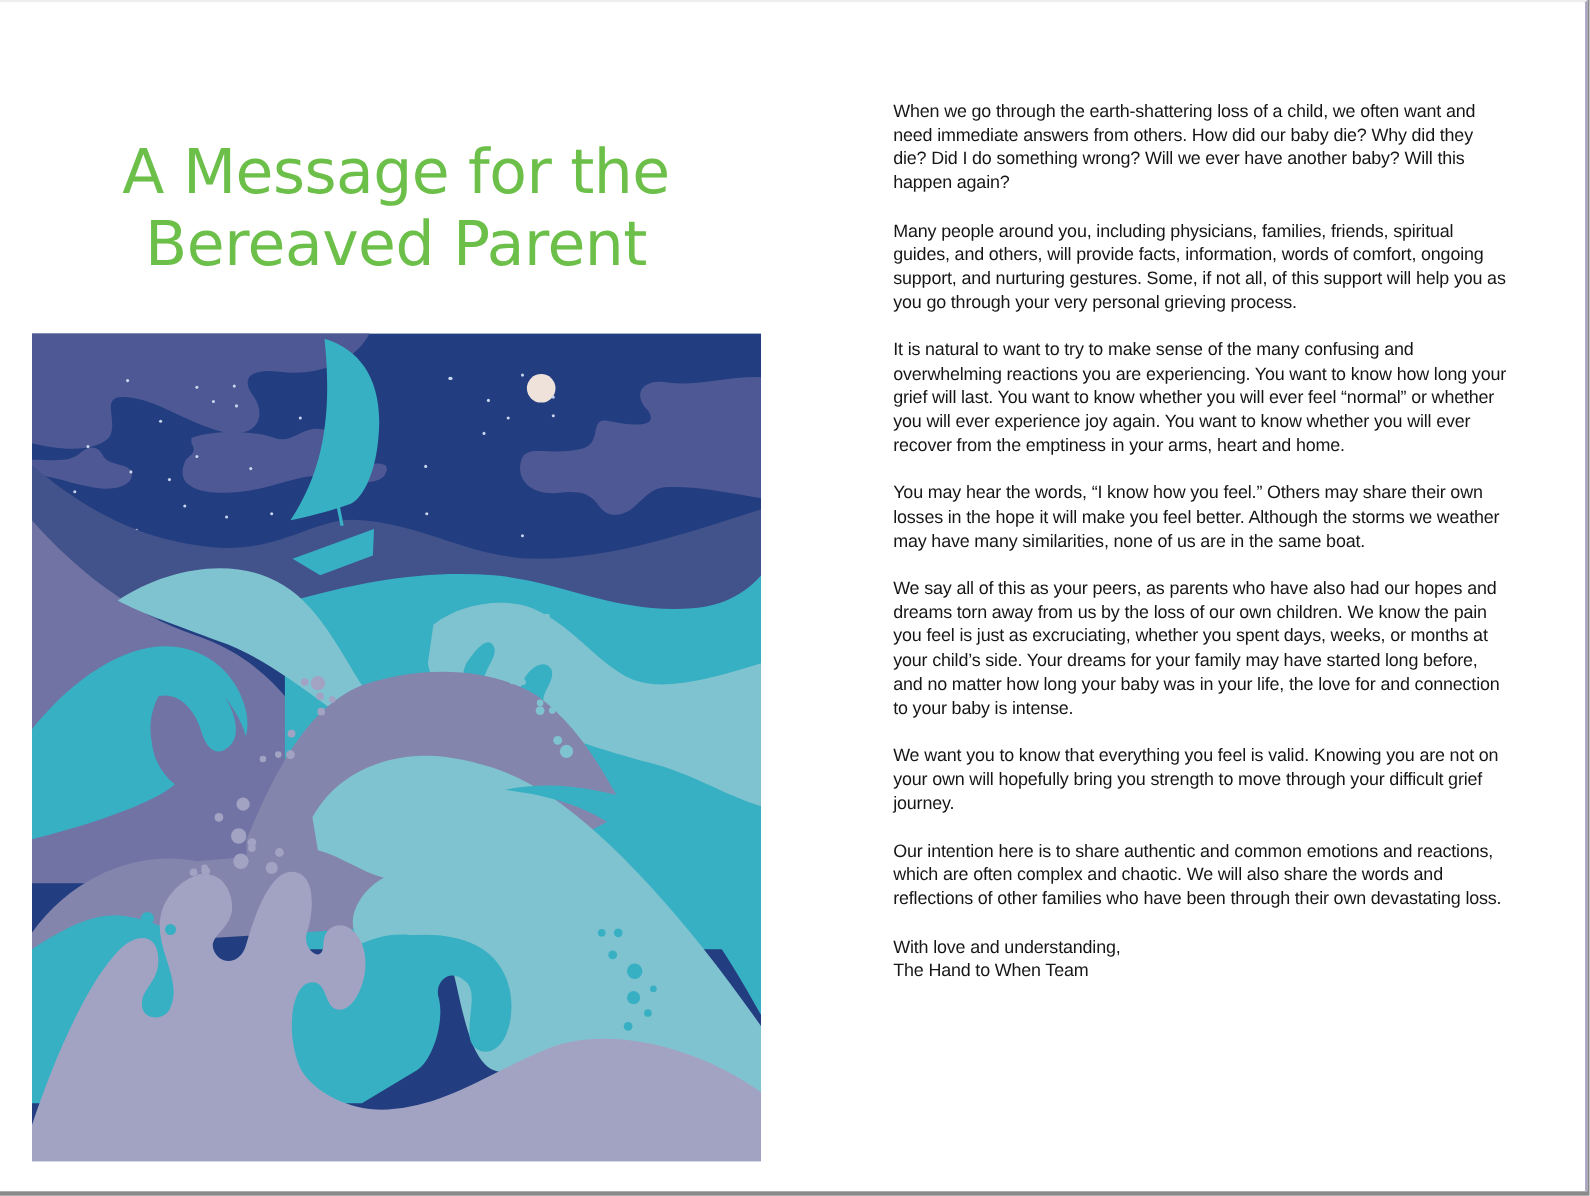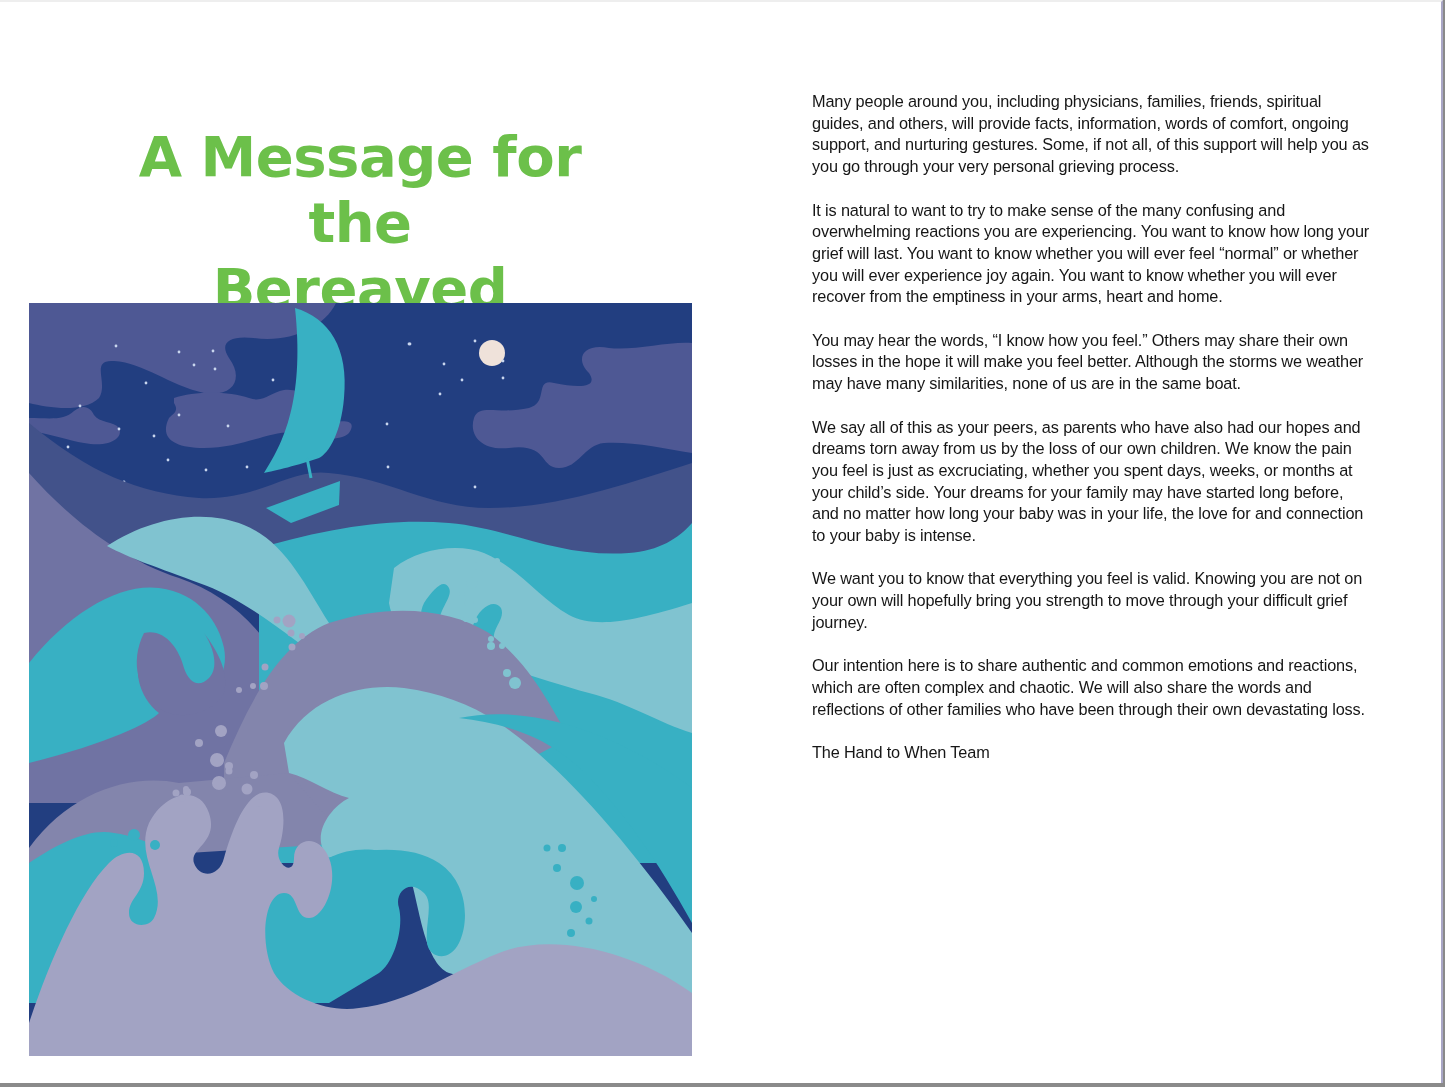--- a/index.html
+++ b/index.html
@@ -14,21 +14,21 @@
       background: #ffffff;
       border-top: 2px solid #eeeeee;
       border-right: 2px solid #a9a6c6;
       box-sizing: border-box;
     }
     .title {
       position: absolute; left: 100px; top: 84px; width: 520px;
       text-align: center;
       color: #6cc04a;
       font-family: "DejaVu Sans", sans-serif;
-      font-weight: 700;
+      font-weight: 400;
       font-size: 56px; line-height: 66px;
       letter-spacing: -0.5px;
     }
     .title span { display: block; }
     .illustration {
       position: absolute; left: 29px; top: 301px;
       width: 663px; height: 753px; overflow: hidden;
     }
     .illustration svg { display: block; }
     .body-text {
@@ -179,24 +179,26 @@
         <circle cx="273" cy="333" r="3"></circle>
           <circle cx="263" cy="344" r="3.5"></circle>
           <circle cx="236" cy="364" r="3.5"></circle>
         <circle cx="224" cy="383" r="3"></circle>
           <circle cx="235" cy="383" r="4"></circle>
       </g>
     </svg>
   </div>
 
   <div class="body-text">
+    <p>When we go through the earth-shattering loss of a child, we often want and need immediate answers from others. How did our baby die? Why did they die? Did I do something wrong? Will we ever have another baby? Will this happen again?</p>
     <p>Many people around you, including physicians, families, friends, spiritual guides, and others, will provide facts, information, words of comfort, ongoing support, and nurturing gestures. Some, if not all, of this support will help you as you go through your very personal grieving process.</p>
     <p>It is natural to want to try to make sense of the many confusing and overwhelming reactions you are experiencing. You want to know how long your grief will last. You want to know whether you will ever feel “normal” or whether you will ever experience joy again. You want to know whether you will ever recover from the emptiness in your arms, heart and home.</p>
     <p>You may hear the words, “I know how you feel.” Others may share their own losses in the hope it will make you feel better. Although the storms we weather may have many similarities, none of us are in the same boat.</p>
     <p>We say all of this as your peers, as parents who have also had our hopes and dreams torn away from us by the loss of our own children. We know the pain you feel is just as excruciating, whether you spent days, weeks, or months at your child’s side. Your dreams for your family may have started long before, and no matter how long your baby was in your life, the love for and connection to your baby is intense.</p>
     <p>We want you to know that everything you feel is valid. Knowing you are not on your own will hopefully bring you strength to move through your difficult grief journey.</p>
     <p>Our intention here is to share authentic and common emotions and reactions, which are often complex and chaotic. We will also share the words and reflections of other families who have been through their own devastating loss.</p>
     <p class="sig">
+      <span>With love and understanding,</span>
       <span>The Hand to When Team</span>
     </p>
   </div>
 
 </div>
 
 </body></html>

